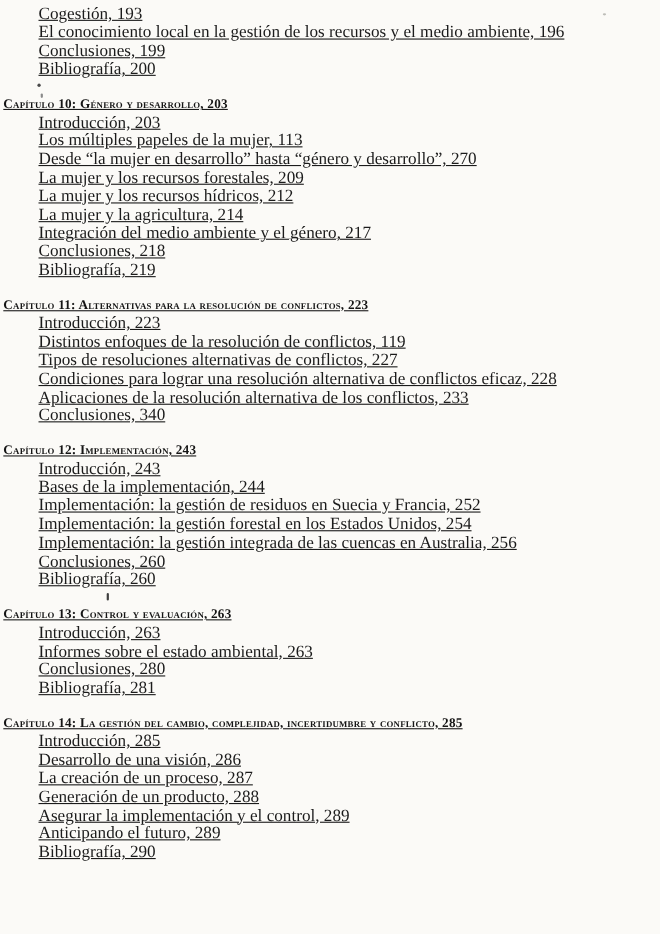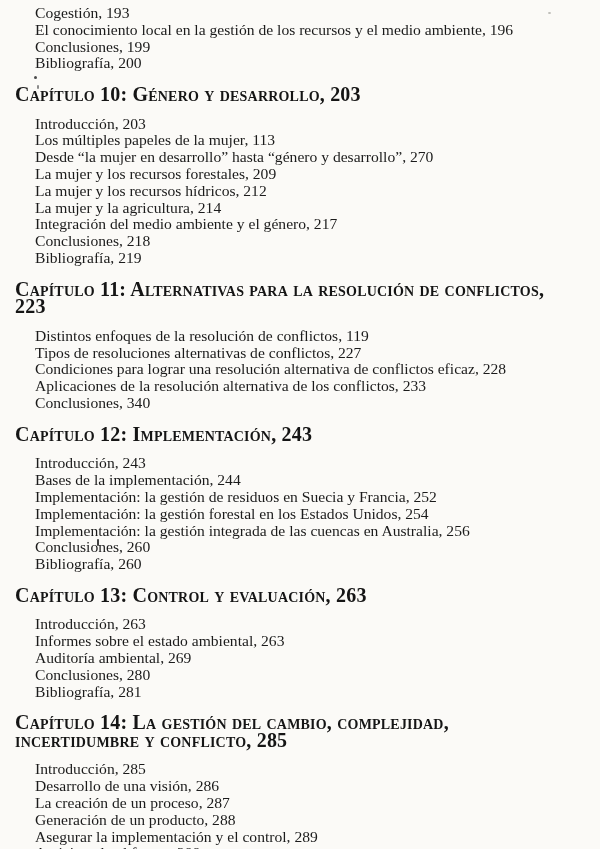--- a/index.html
+++ b/index.html
@@ -13,31 +13,32 @@
     color: #1b1b1b;
     font-family: "Liberation Serif", "DejaVu Serif", serif;
     overflow: hidden;
   }
   .page {
     position: relative;
     width: 600px;
     height: 607px;
     padding: 5px 0 0 3px;
     box-sizing: border-box;
+    text-decoration: underline;
   }
   .section {
     margin: 0;
     padding: 0;
   }
   .section + .section {
     margin-top: 14px;
   }
   .heading {
-    margin: 12px;
-    font-size: 20px;
+    margin: 0;
+    font-size: 12px;
     line-height: 17.5px;
     font-weight: bold;
     font-variant: small-caps;
     letter-spacing: 0.2px;
     max-width: 558px;
     color: #151515;
   }
   .entry {
     margin-left: 32px;
     font-size: 15.6px;
@@ -74,41 +75,41 @@
         <div class="entry">Desde “la mujer en desarrollo” hasta “género y desarrollo”, 270</div>
         <div class="entry">La mujer y los recursos forestales, 209</div>
         <div class="entry">La mujer y los recursos hídricos, 212</div>
         <div class="entry">La mujer y la agricultura, 214</div>
         <div class="entry">Integración del medio ambiente y el género, 217</div>
         <div class="entry">Conclusiones, 218</div>
         <div class="entry">Bibliografía, 219</div>
       </section>
       <section class="section">
         <h2 class="heading">Capítulo 11: Alternativas para la resolución de conflictos, 223</h2>
+        <div class="entry">Introducción, 223</div>
         <div class="entry">Distintos enfoques de la resolución de conflictos, 119</div>
         <div class="entry">Tipos de resoluciones alternativas de conflictos, 227</div>
         <div class="entry">Condiciones para lograr una resolución alternativa de conflictos eficaz, 228</div>
         <div class="entry">Aplicaciones de la resolución alternativa de los conflictos, 233</div>
         <div class="entry">Conclusiones, 340</div>
       </section>
       <section class="section">
         <h2 class="heading">Capítulo 12: Implementación, 243</h2>
         <div class="entry">Introducción, 243</div>
         <div class="entry">Bases de la implementación, 244</div>
         <div class="entry">Implementación: la gestión de residuos en Suecia y Francia, 252</div>
         <div class="entry">Implementación: la gestión forestal en los Estados Unidos, 254</div>
         <div class="entry">Implementación: la gestión integrada de las cuencas en Australia, 256</div>
         <div class="entry">Conclusiones, 260</div>
         <div class="entry">Bibliografía, 260</div>
       </section>
       <section class="section">
         <h2 class="heading">Capítulo 13: Control y evaluación, 263</h2>
         <div class="entry">Introducción, 263</div>
         <div class="entry">Informes sobre el estado ambiental, 263</div>
-        <div class="entry">Auditoría ambiental, 269</div>
         <div class="entry">Conclusiones, 280</div>
         <div class="entry">Bibliografía, 281</div>
       </section>
       <section class="section">
         <h2 class="heading">Capítulo 14: La gestión del cambio, complejidad, incertidumbre y conflicto, 285</h2>
         <div class="entry">Introducción, 285</div>
         <div class="entry">Desarrollo de una visión, 286</div>
         <div class="entry">La creación de un proceso, 287</div>
         <div class="entry">Generación de un producto, 288</div>
         <div class="entry">Asegurar la implementación y el control, 289</div>

